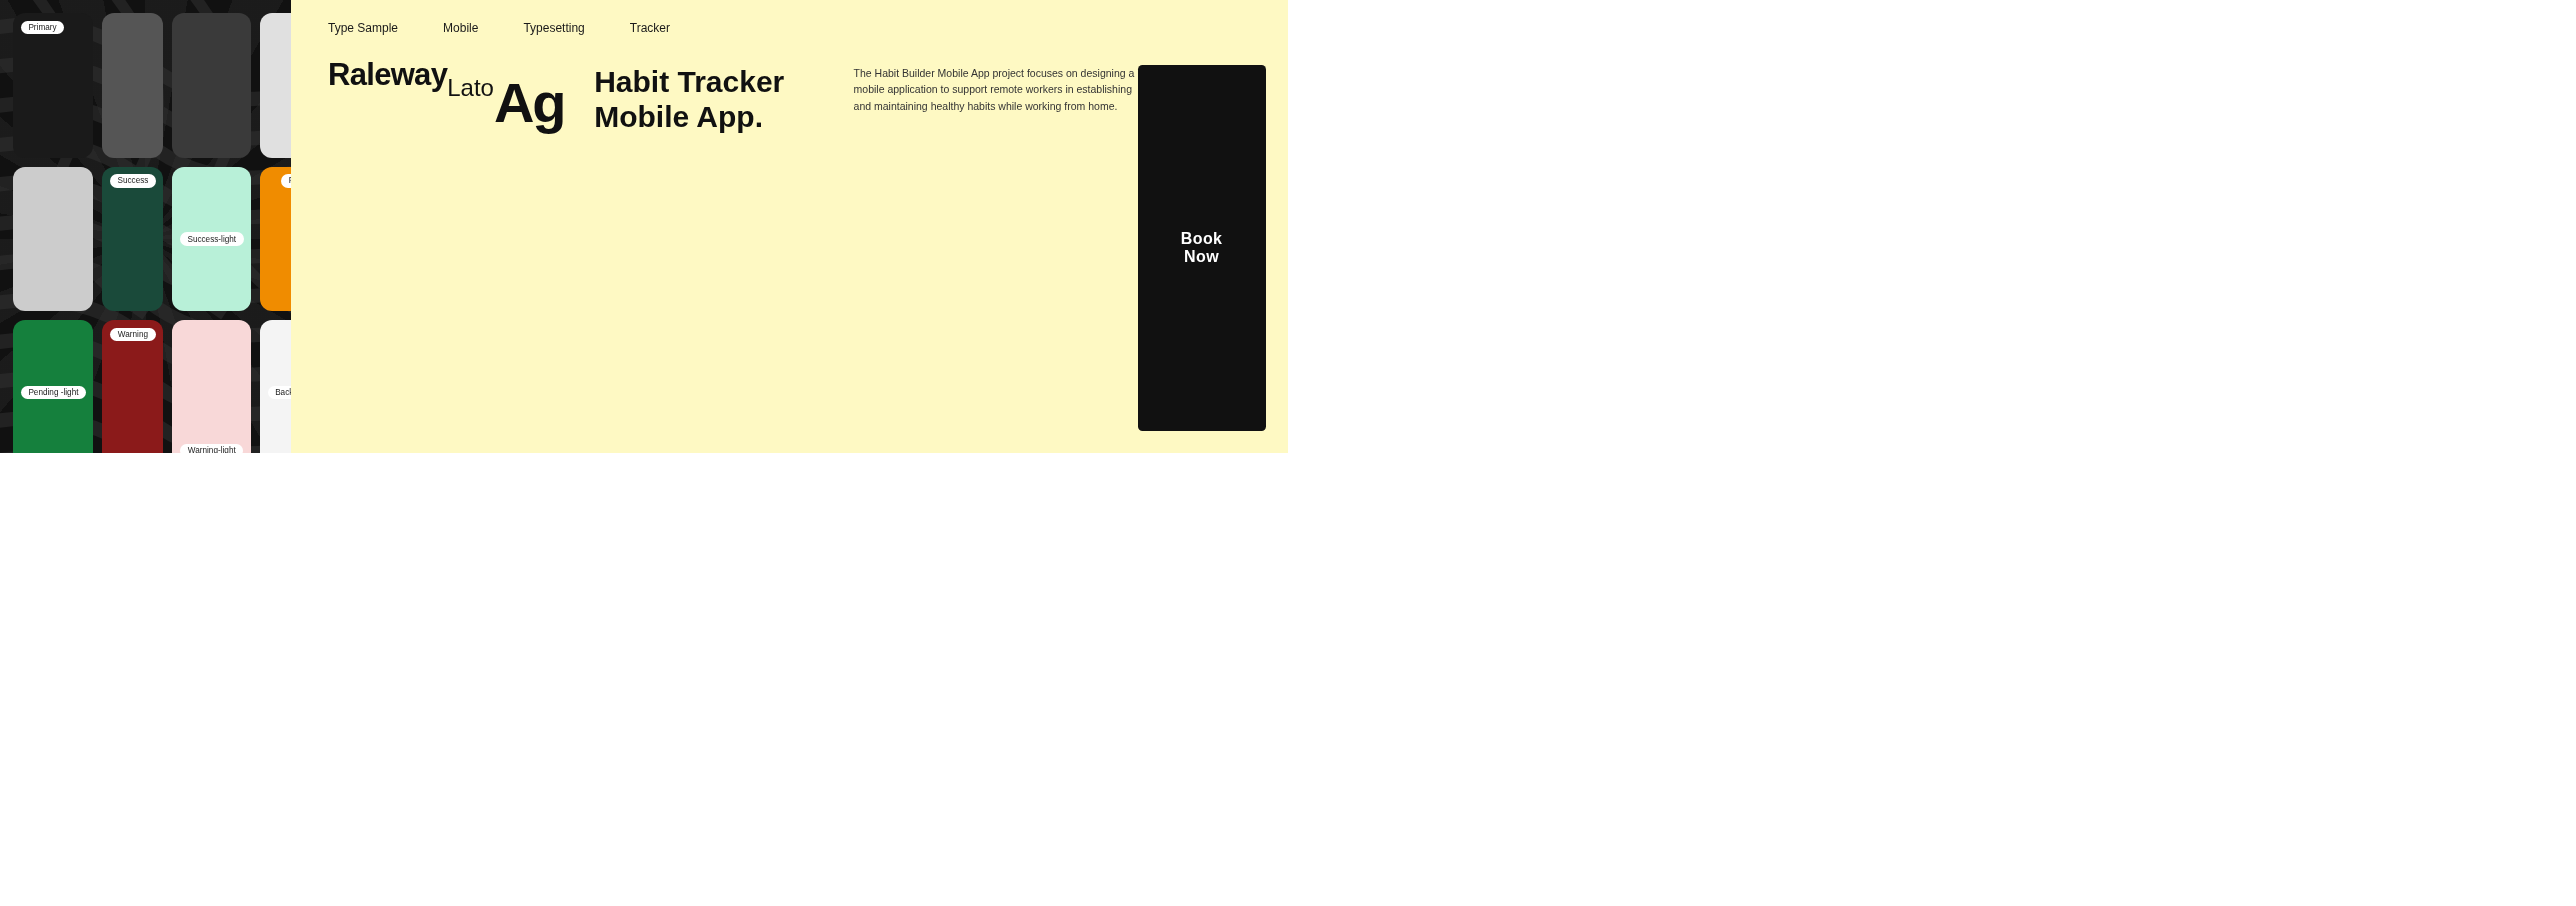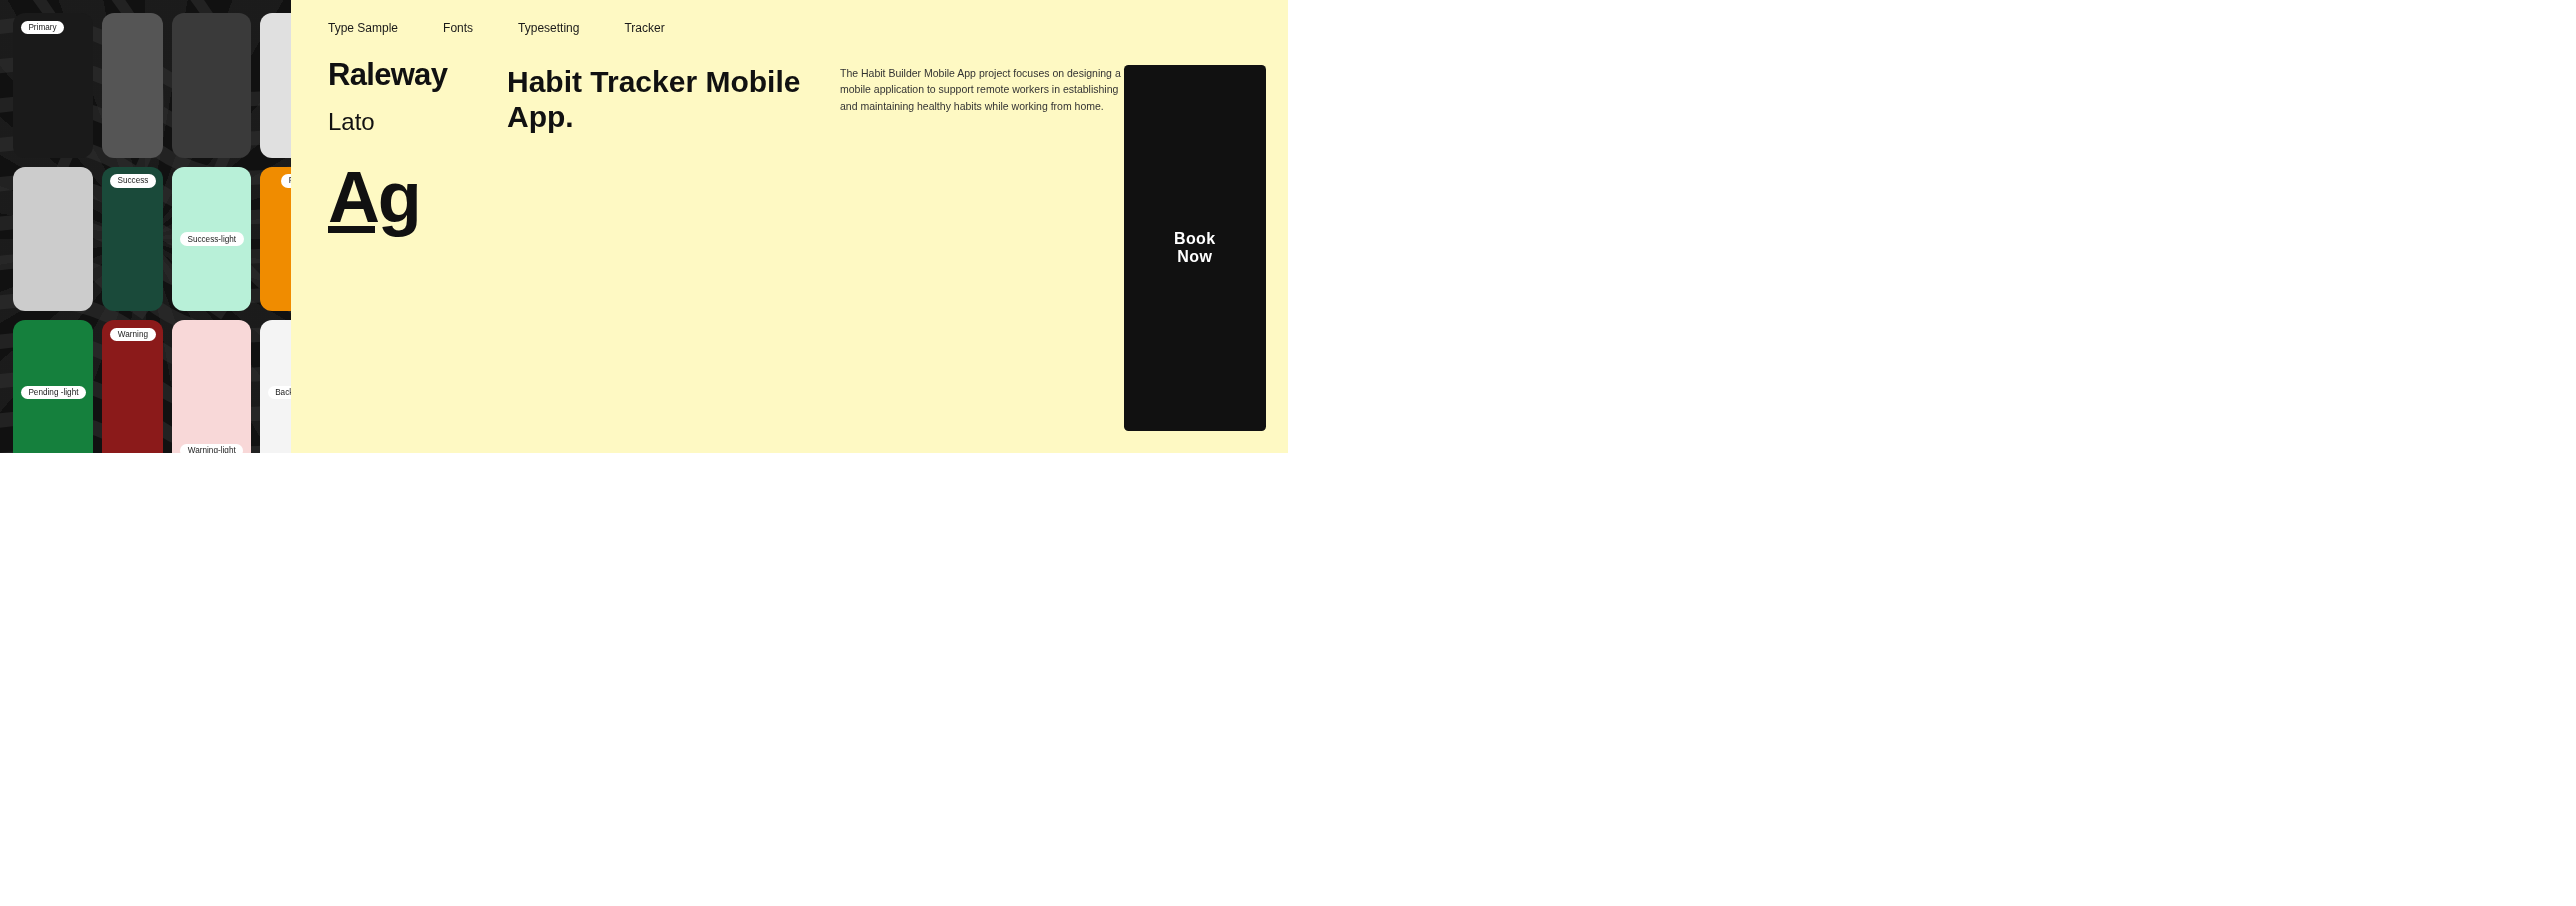--- a/index.html
+++ b/index.html
@@ -104,21 +104,20 @@
     .content-area {
       display: flex;
       flex: 1;
       padding: 7.5px 22.4px 22.4px 37px;
       gap: 30px;
     }
 
     
     .typography-section {
       display: flex;
-      flex-direction: column;
       justify-content: flex-start;
       min-width: 149px;
     }
 
     .font-name-bold {
       font-family: 'Arial Black', Arial, sans-serif;
       font-weight: 900;
       font-size: 31px;
       color: #111;
       line-height: 1.1;
@@ -130,26 +129,25 @@
       font-weight: 400;
       font-size: 24px;
       color: #111;
       line-height: 1.2;
       margin-top: 16px;
     }
 
     .font-sample {
       font-family: Arial, sans-serif;
       font-weight: 900;
-      font-size: 72px;
+      font-size: 56px;
       color: #111;
       line-height: 1;
-      margin-top: 25px;
+      margin-top: 17px;
       letter-spacing: -2.2px;
-      text-decoration: underline;
     }
 
     
     .app-section {
       display: flex;
       flex-direction: row;
       justify-content: flex-start;
       flex: 1;
       padding-top: 7.5px;
     }
@@ -240,21 +238,21 @@
       <span class="swatch-label">Background</span>
     </div>
 
   </div>
 </div>
 
 <div class="right-panel">
 
   <nav class="nav-bar">
     <span class="nav-item">Type Sample</span>
-    <span class="nav-item">Fonts</span>
+    <span class="nav-item">Mobile</span>
     <span class="nav-item">Typesetting</span>
     <span class="nav-item">Tracker</span>
   </nav>
 
   <div class="content-area">
 
     <div class="typography-section">
       <span class="font-name-bold">Raleway</span>
       <span class="font-name-light">Lato</span>
       <span class="font-sample">Ag</span>

